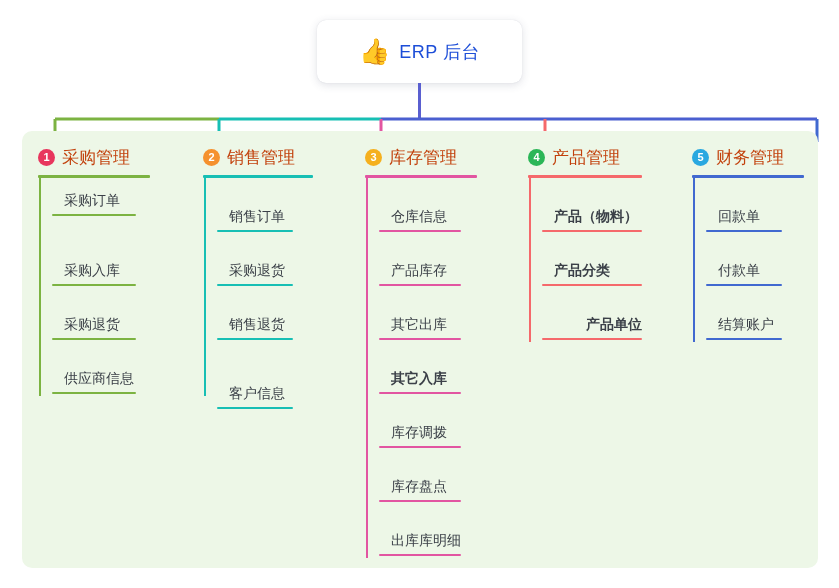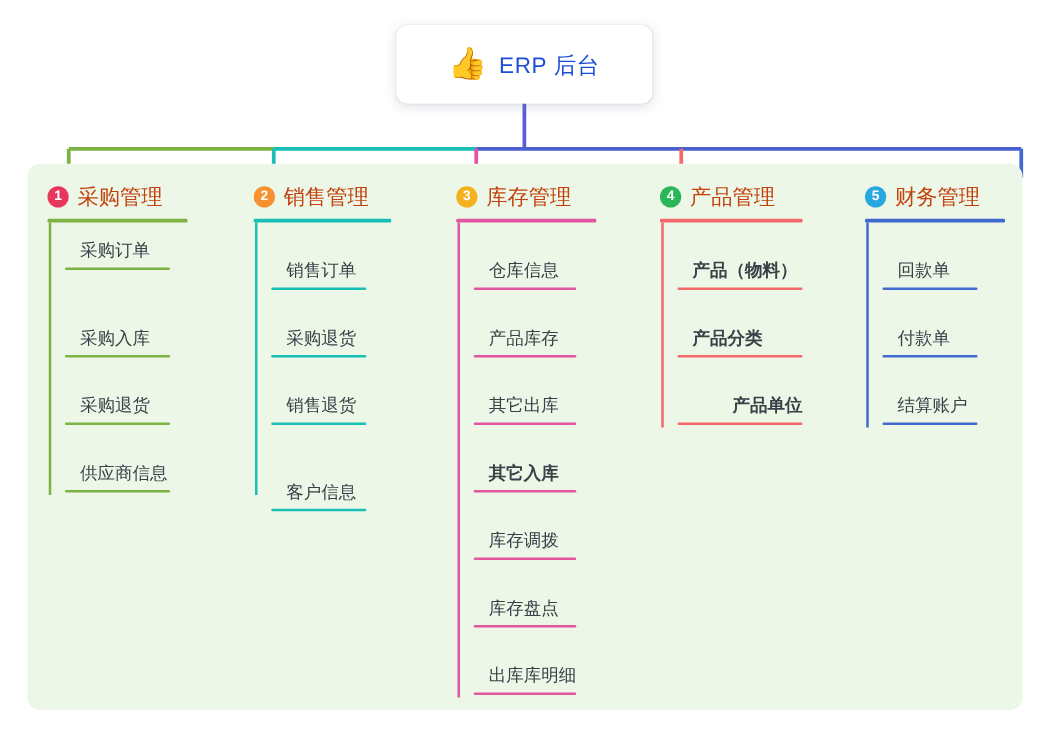--- a/index.html
+++ b/index.html
@@ -217,21 +217,21 @@
           <span class="badge" style="background: rgb(245, 176, 30);">3</span>
           <span class="col-title">库存管理</span>
         </div>
         <div class="head-rule" style="width: 112px; background: rgb(226, 85, 161);"></div>
         <div class="children" style="height: 380px; position: relative;">
           <div class="trunk" style="height: 380px; background: rgb(226, 85, 161); left: 1px;"></div>
           <div class="child" style="position: absolute; left: 0px; top: 30px; width: 96px;">
             <div class="child-label">仓库信息</div>
             <div class="child-rule" style="background: rgb(226, 85, 161); width: 82px; margin-left: -12px;"></div>
           </div>
-          <div class="child" style="position: absolute; left: 0px; top: 84px; width: 96px;">
+          <div class="child" style="position: absolute; left: 0px; top: 84px; width: 96px; font-family: Liberation Serif, serif;">
             <div class="child-label">产品库存</div>
             <div class="child-rule" style="background: rgb(226, 85, 161); width: 82px; margin-left: -12px;"></div>
           </div>
           <div class="child" style="position: absolute; left: 0px; top: 138px; width: 96px;">
             <div class="child-label">其它出库</div>
             <div class="child-rule" style="background: rgb(226, 85, 161); width: 82px; margin-left: -12px;"></div>
           </div>
           <div class="child" style="position: absolute; left: 0px; top: 192px; width: 96px; font-weight: bold;">
             <div class="child-label">其它入库</div>
             <div class="child-rule" style="background: rgb(226, 85, 161); width: 82px; margin-left: -12px;"></div>

